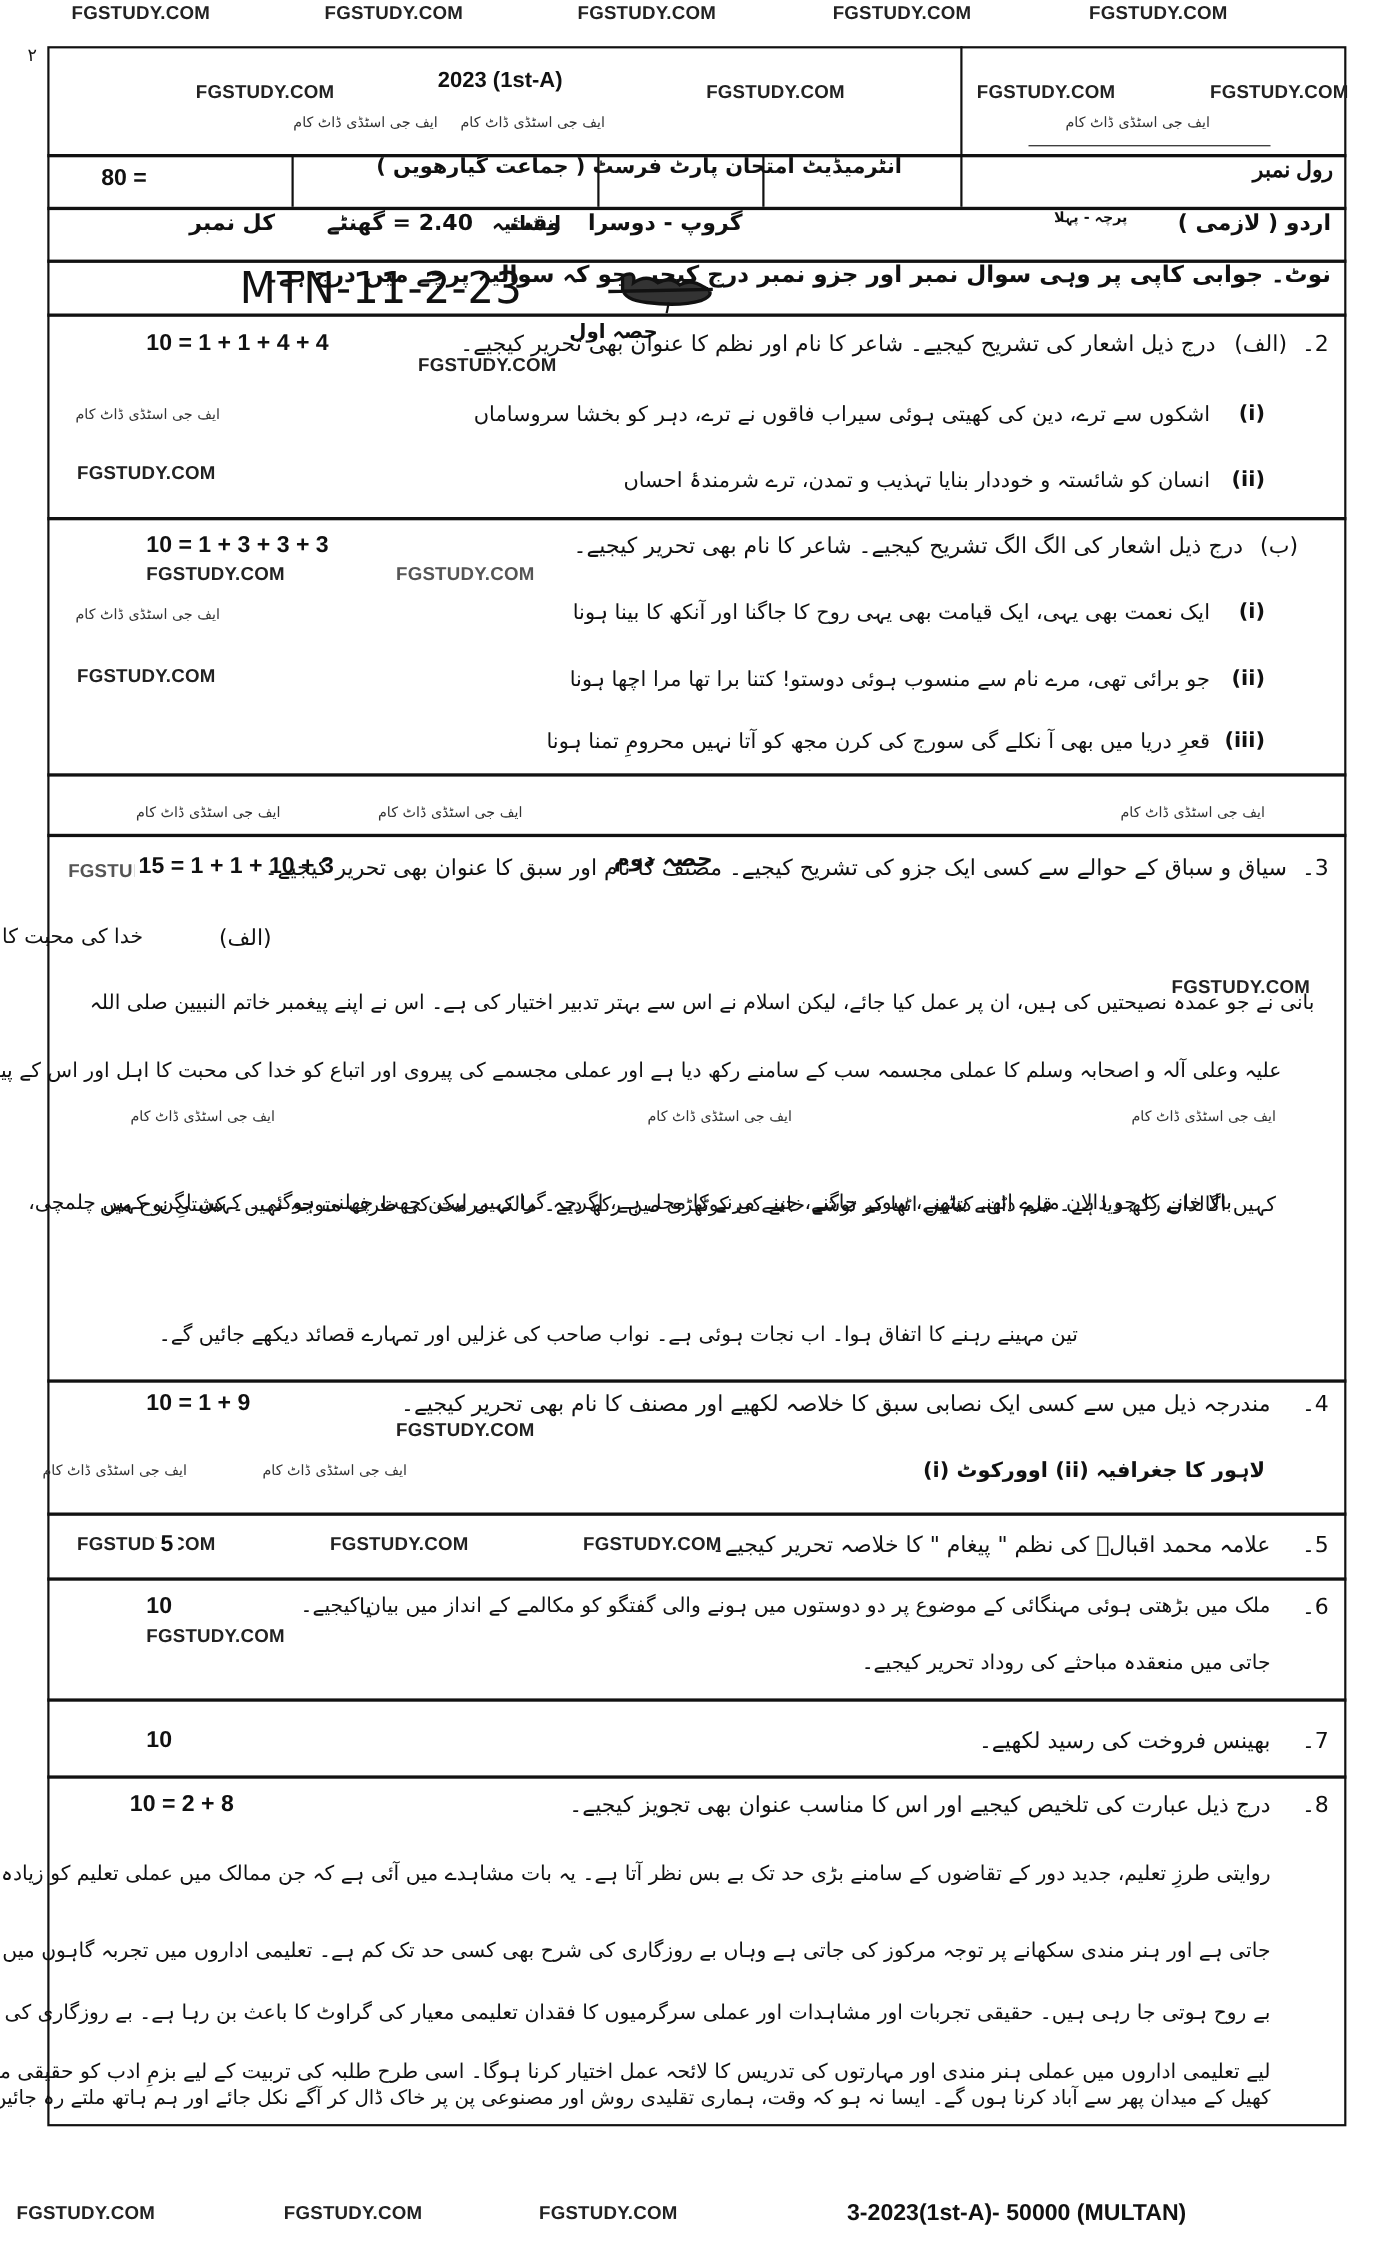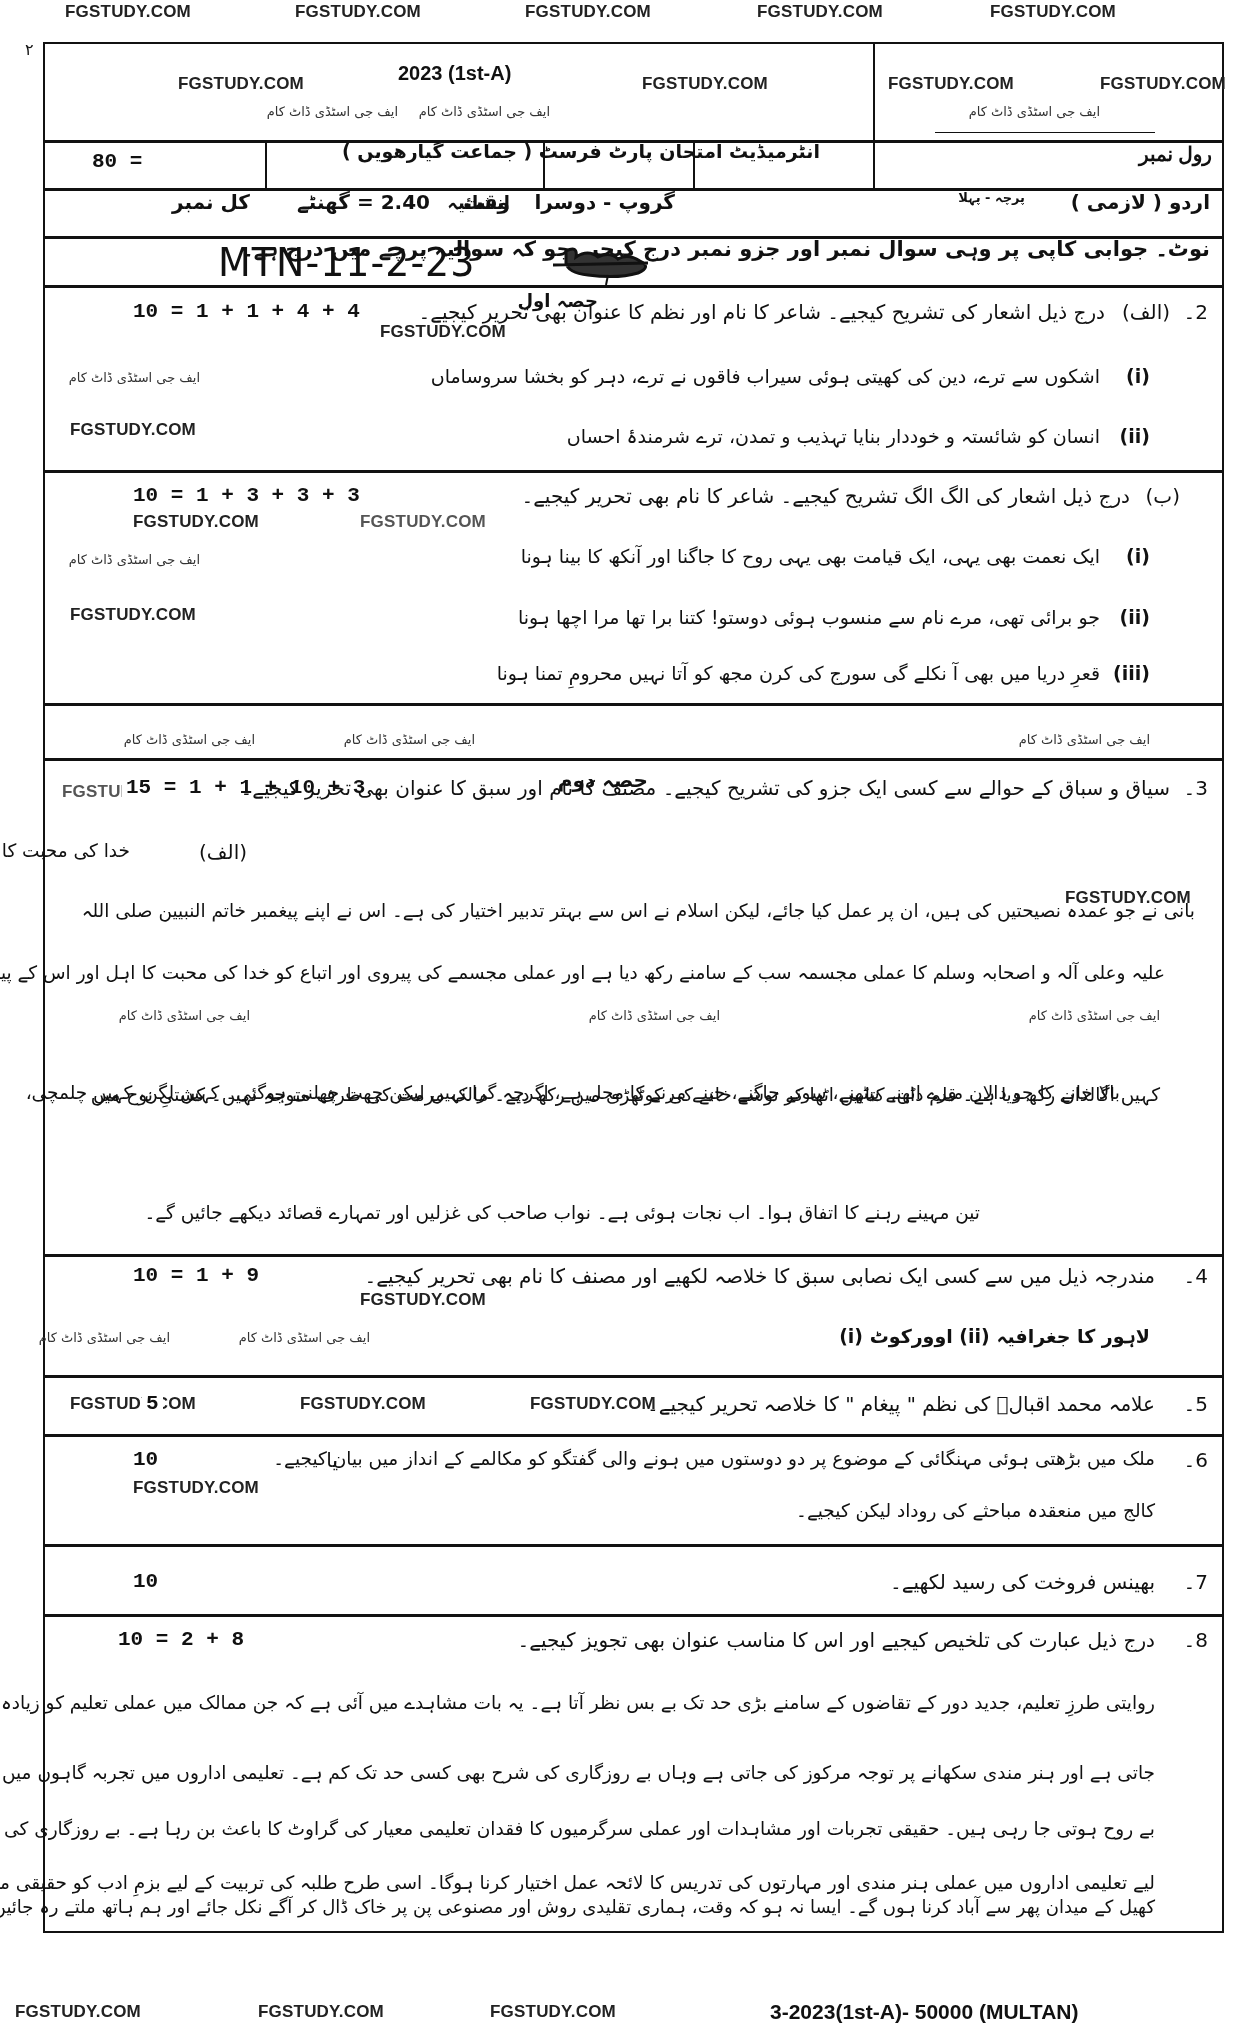--- a/index.html
+++ b/index.html
@@ -4,21 +4,21 @@
 <style>
   * { box-sizing: border-box; margin: 0; padding: 0; }
   html, body { width: 1250px; height: 2039px; background: #ffffff; }
   body { position: relative; font-family: "DejaVu Sans", sans-serif; color: #111; overflow: hidden; }
 
   .wm { position: absolute; font-family: "Liberation Sans", sans-serif; font-weight: 700; font-size: 17px; color: #222; letter-spacing: 0.2px; white-space: nowrap; }
   .wm-faint { color: #555; font-weight: 600; }
   .ur { direction: rtl; unicode-bidi: plaintext; font-family: "DejaVu Sans", sans-serif; white-space: nowrap; position: absolute; }
   .ur-bold { font-weight: 700; margin-top: 40px; }
   .ur-small { font-size: 13px; color: #333; }
-  .num { position: absolute; font-family: Liberation Mono, monospace; font-weight: 700; white-space: nowrap; }
+  .num { position: absolute; font-family: Liberation Sans, sans-serif; font-weight: 700; white-space: nowrap; }
 
   .frame { position: absolute; left: 43px; top: 42px; width: 1181px; height: 1891px; border: 2px solid #111; }
   .hline { position: absolute; left: 43px; width: 1181px; height: 0; border-top: 3px solid #111; }
   .vline { position: absolute; width: 0; border-left: 2px solid #111; }
 
   .page-mark { position: absolute; left: 25px; top: 40px; font-size: 16px; }
   .header-title { position: absolute; left: 398px; top: 62px; font-family: "Liberation Sans", sans-serif; font-weight: 700; font-size: 20px; }
   .roll-line { position: absolute; left: 935px; top: 132px; width: 220px; border-top: 1.5px solid #111; }
   .signature { position: absolute; left: 548px; top: 243px; width: 110px; height: 42px; }
   .handwritten { position: absolute; left: 218px; top: 240px; font-family: "DejaVu Sans", sans-serif; font-size: 38px; letter-spacing: 1px; font-weight: 400; transform: scaleY(1.05); }
@@ -154,21 +154,21 @@
 <div class="wm" style="left:300px;top:1394px;">FGSTUDY.COM</div>
 <div class="wm" style="left:530px;top:1394px;">FGSTUDY.COM</div>
 <div class="ur q-head" style="right:42px;top:1392px;">5۔</div>
 <div class="ur q-head" style="right:95px;top:1392px;">علامہ محمد اقبالؒ کی نظم " پیغام " کا خلاصہ تحریر کیجیے۔</div>
 
 <div class="num marks" style="left:133px;top:1448px;">10</div>
 <div class="wm" style="left:133px;top:1478px;">FGSTUDY.COM</div>
 <div class="ur q-head" style="right:912px;top:1448px;">یا</div>
 <div class="ur q-head" style="right:42px;top:1448px;">6۔</div>
 <div class="ur q-head" style="right:95px;top:1448px;font-size:18.5px;">ملک میں بڑھتی ہوئی مہنگائی کے موضوع پر دو دوستوں میں ہونے والی گفتگو کو مکالمے کے انداز میں بیان کیجیے۔</div>
-<div class="ur q-head" style="right:95px;top:1500px;font-size:18.5px;">کالج میں منعقدہ مباحثے کی روداد لیکن کیجیے۔</div>
+<div class="ur q-head" style="right:95px;top:1500px;font-size:18.5px;">جاتی میں منعقدہ مباحثے کی روداد تحریر کیجیے۔</div>
 
 <div class="num marks" style="left:133px;top:1570px;">10</div>
 <div class="ur q-head" style="right:42px;top:1570px;">7۔</div>
 <div class="ur q-head" style="right:95px;top:1570px;">بھینس فروخت کی رسید لکھیے۔</div>
 
 <div class="num marks" style="left:118px;top:1628px;">10 = 2 + 8</div>
 <div class="ur q-head" style="right:42px;top:1628px;">8۔</div>
 <div class="ur q-head" style="right:95px;top:1628px;">درج ذیل عبارت کی تلخیص کیجیے اور اس کا مناسب عنوان بھی تجویز کیجیے۔</div>
 <div class="ur prose" style="right:95px;top:1692px;">روایتی طرزِ تعلیم، جدید دور کے تقاضوں کے سامنے بڑی حد تک بے بس نظر آتا ہے۔ یہ بات مشاہدے میں آئی ہے کہ جن ممالک میں عملی تعلیم کو زیادہ اہمیت دی</div>
 <div class="ur prose" style="right:95px;top:1762px;">جاتی ہے اور ہنر مندی سکھانے پر توجہ مرکوز کی جاتی ہے وہاں بے روزگاری کی شرح بھی کسی حد تک کم ہے۔ تعلیمی اداروں میں تجربہ گاہوں میں تجربات کی عملی سرگرمیاں</div>

